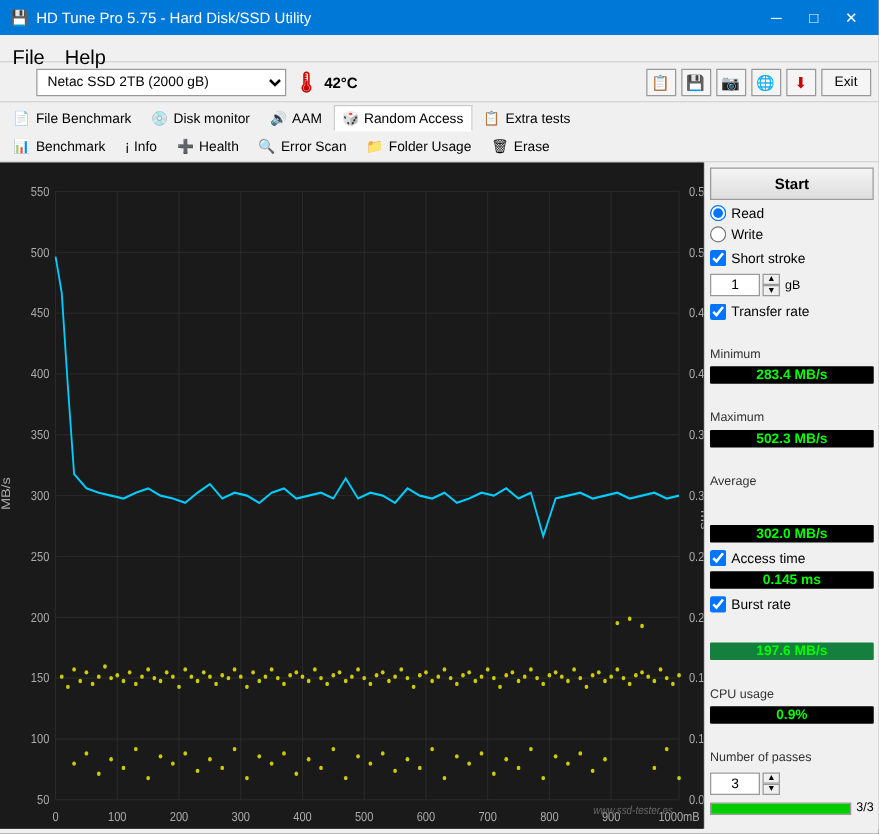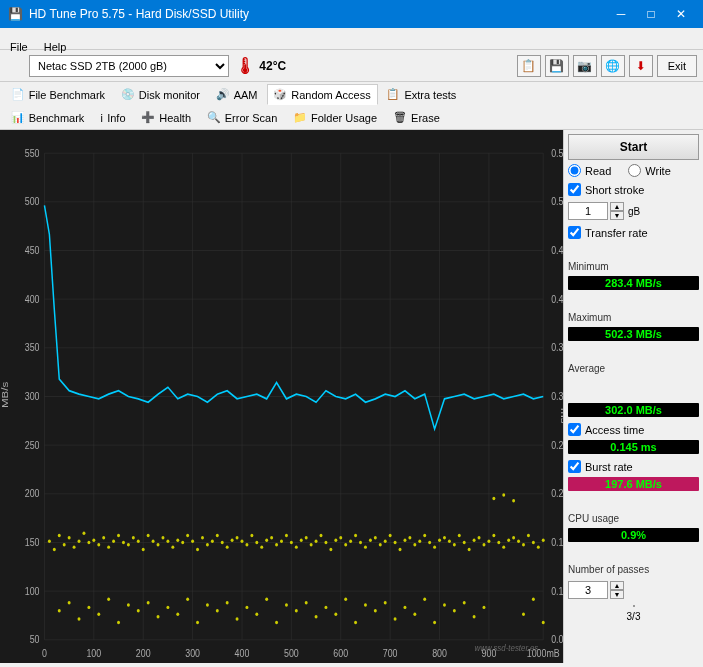--- a/index.html
+++ b/index.html
@@ -6,21 +6,21 @@
     body { font-family: 'Segoe UI', Tahoma, sans-serif; font-size: 11px; background: #f0f0f0; width: 703px; height: 667px; overflow: hidden; }
     
     
     .title-bar { background: #0078d7; color: white; display: flex; align-items: center; justify-content: space-between; padding: 4px 8px; height: 28px; }
     .title-bar-left { display: flex; align-items: center; gap: 6px; font-size: 12px; }
     .title-bar-controls { display: flex; gap: 2px; }
     .title-btn { width: 28px; height: 20px; border: none; background: transparent; color: white; font-size: 12px; cursor: pointer; display: flex; align-items: center; justify-content: center; }
     
     
     .menu-bar { background: #f0f0f0; border-bottom: 1px solid #ccc; padding: 2px 4px; display: flex; gap: 4px; height: 22px; align-items: center; }
-    .menu-item { padding: 2px 6px; cursor: pointer; font-size: 11px; margin-top: 16px; }
+    .menu-item { padding: 2px 6px; cursor: pointer; font-size: 16px; margin-top: 16px; }
     
     
     .toolbar { background: #f0f0f0; border-bottom: 1px solid #ccc; padding: 4px 6px; display: flex; align-items: center; gap: 6px; height: 32px; }
     .drive-select { width: 200px; height: 22px; border: 1px solid #999; background: white; font-size: 11px; padding: 2px 4px; margin-left: 23px; }
     .temp-display { display: flex; align-items: center; gap: 4px; font-size: 12px; font-weight: bold; }
     .temp-icon { color: #cc0000; font-size: 16px; }
     .toolbar-icons { display: flex; gap: 4px; margin-left: auto; }
     .toolbar-icon-btn { width: 24px; height: 22px; border: 1px solid #999; background: #f5f5f5; cursor: pointer; display: flex; align-items: center; justify-content: center; font-size: 12px; }
     .exit-btn { height: 22px; padding: 0 10px; border: 1px solid #999; background: #f5f5f5; cursor: pointer; font-size: 11px; }
     .nav-tab { display: flex; align-items: center; gap: 4px; padding: 3px 6px; cursor: pointer; border: 1px solid transparent; font-size: 11px; white-space: nowrap; }
@@ -29,21 +29,21 @@
     
     .main-content { display: flex; height: calc(667px - 28px - 22px - 32px - 52px); }
     
     
     .chart-area { flex: 1; background: #1a1a1a; position: relative; overflow: hidden; }
     
     
     .right-panel { width: 140px; background: #f0f0f0; border-left: 1px solid #ccc; padding: 4px; display: flex; flex-direction: column; gap: 4px; overflow-y: auto; }
     .start-btn { width: 100%; height: 26px; background: linear-gradient(to bottom, #f5f5f5, #ddd); border: 1px solid #999; cursor: pointer; font-size: 12px; font-weight: bold; }
     
-    .radio-group { display: flex; gap: 17px; }
+    .radio-group { display: flex; flex-direction: column; gap: 4px; }
     .radio-item { display: flex; align-items: center; gap: 4px; font-size: 11px; }
     
     .checkbox-item { display: flex; align-items: center; gap: 4px; font-size: 11px; margin-top: 2px; }
     
     .spinner-row { display: flex; align-items: center; gap: 2px; margin-top: 2px; }
     .spinner-input { width: 40px; height: 18px; border: 1px solid #999; text-align: center; font-size: 11px; }
     .spinner-btns { display: flex; flex-direction: column; }
     .spin-btn { width: 14px; height: 9px; border: 1px solid #999; background: #f0f0f0; cursor: pointer; font-size: 7px; display: flex; align-items: center; justify-content: center; line-height: 1; }
     
     .stat-box { background: black; color: #00ff00; text-align: center; padding: 1px 2px; font-size: 11px; font-weight: bold; border-radius: 1px; }
@@ -475,35 +475,35 @@
     <div class="checkbox-item">
       <input type="checkbox" checked="" style="">
       <span>Access time</span>
     </div>
     <div class="stat-box" style="background:#000; color:#00ff00;">0.145 ms</div>
 
     <div class="checkbox-item">
       <input type="checkbox" checked="" style="">
       <span>Burst rate</span>
     </div>
-    <div class="stat-box" style="background:#be185d; color:#00ff00;">197.6 MB/s</div>
+    <div class="stat-box" style="background:#15803d; color:#00ff00;margin-top:20px;">197.6 MB/s</div>
 
     <div class="stat-label">CPU usage</div>
     <div class="stat-box" style="background:#000; color:#00ff00;">0.9%</div>
 
     <div class="stat-label">Number of passes</div>
     <div class="spinner-row">
       <input type="text" class="spinner-input" value="3" style="">
       <div class="spinner-btns">
         <button class="spin-btn">▲</button>
         <button class="spin-btn">▼</button>
       </div>
     </div>
 
-    <div style="display:flex; align-items:center; gap:4px;flex-direction:column;">
+    <div style="display:flex; align-items:center; gap:4px;">
       <div class="progress-bar-container" style="flex:1;">
         <div class="progress-bar-fill" style="width:100%;"></div>
       </div>
       <span style="font-size:10px;">3/3</span>
     </div>
 
   </div>
 </div>
 
 </body></html>

